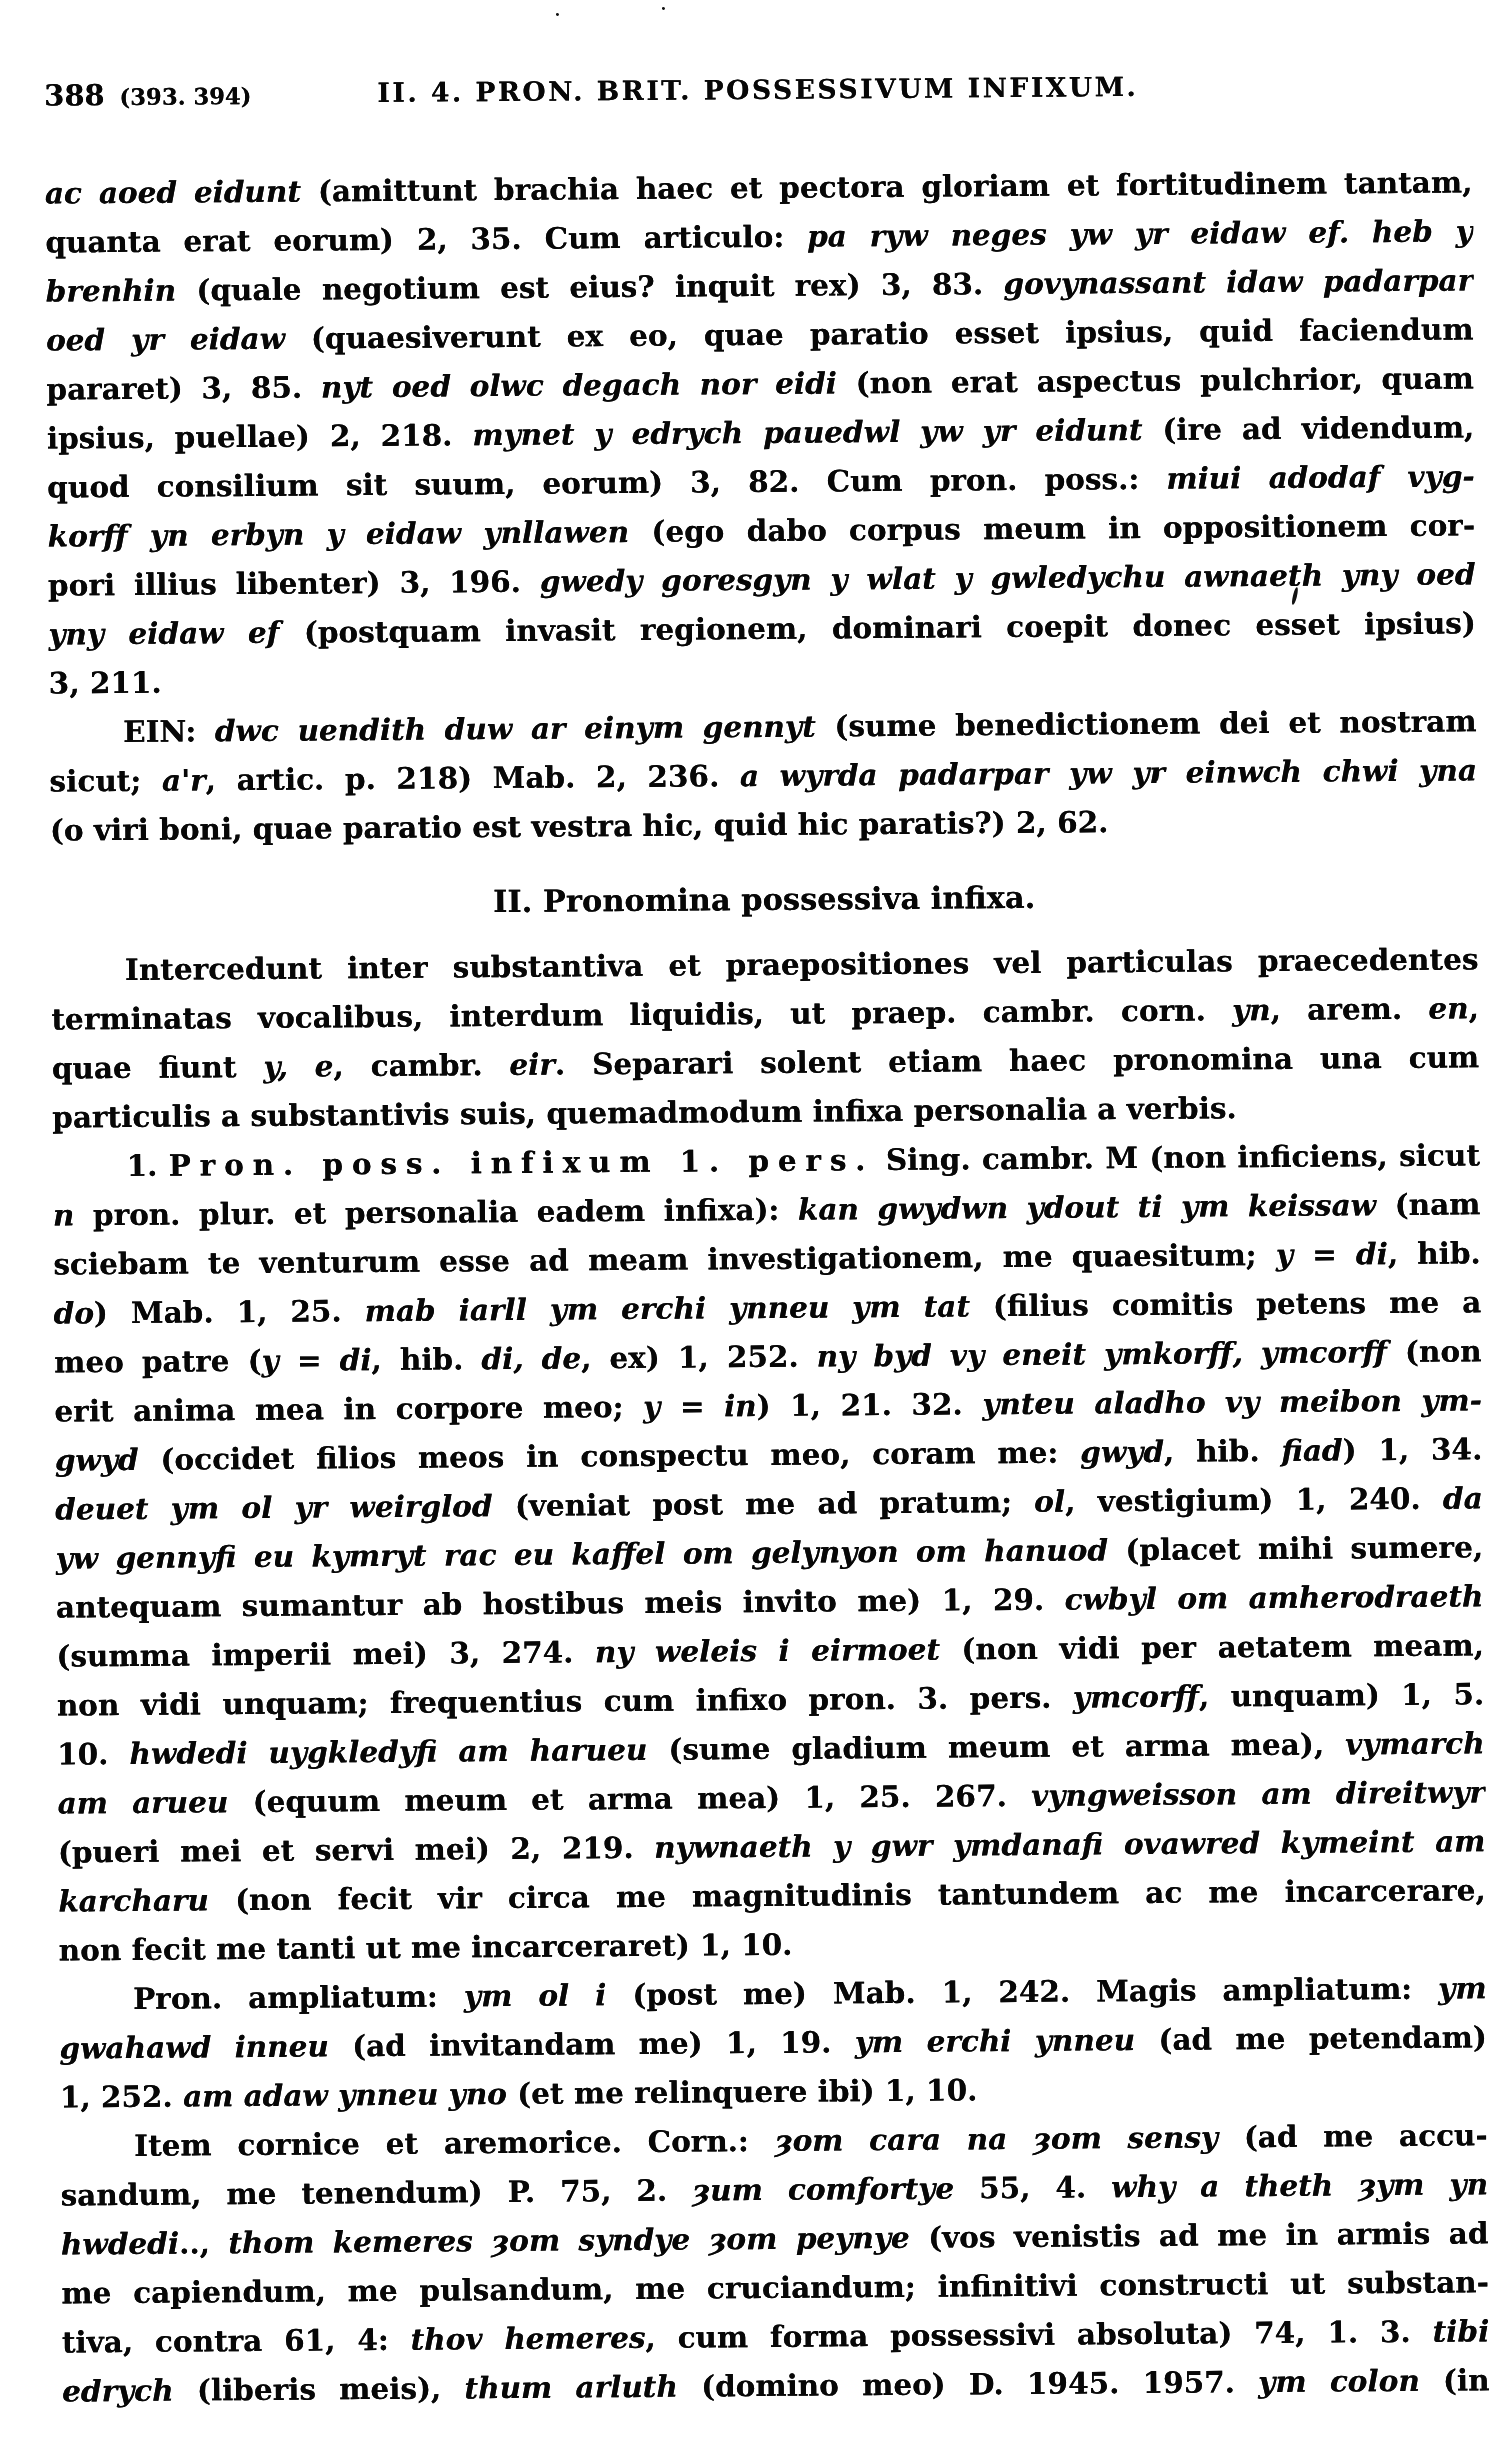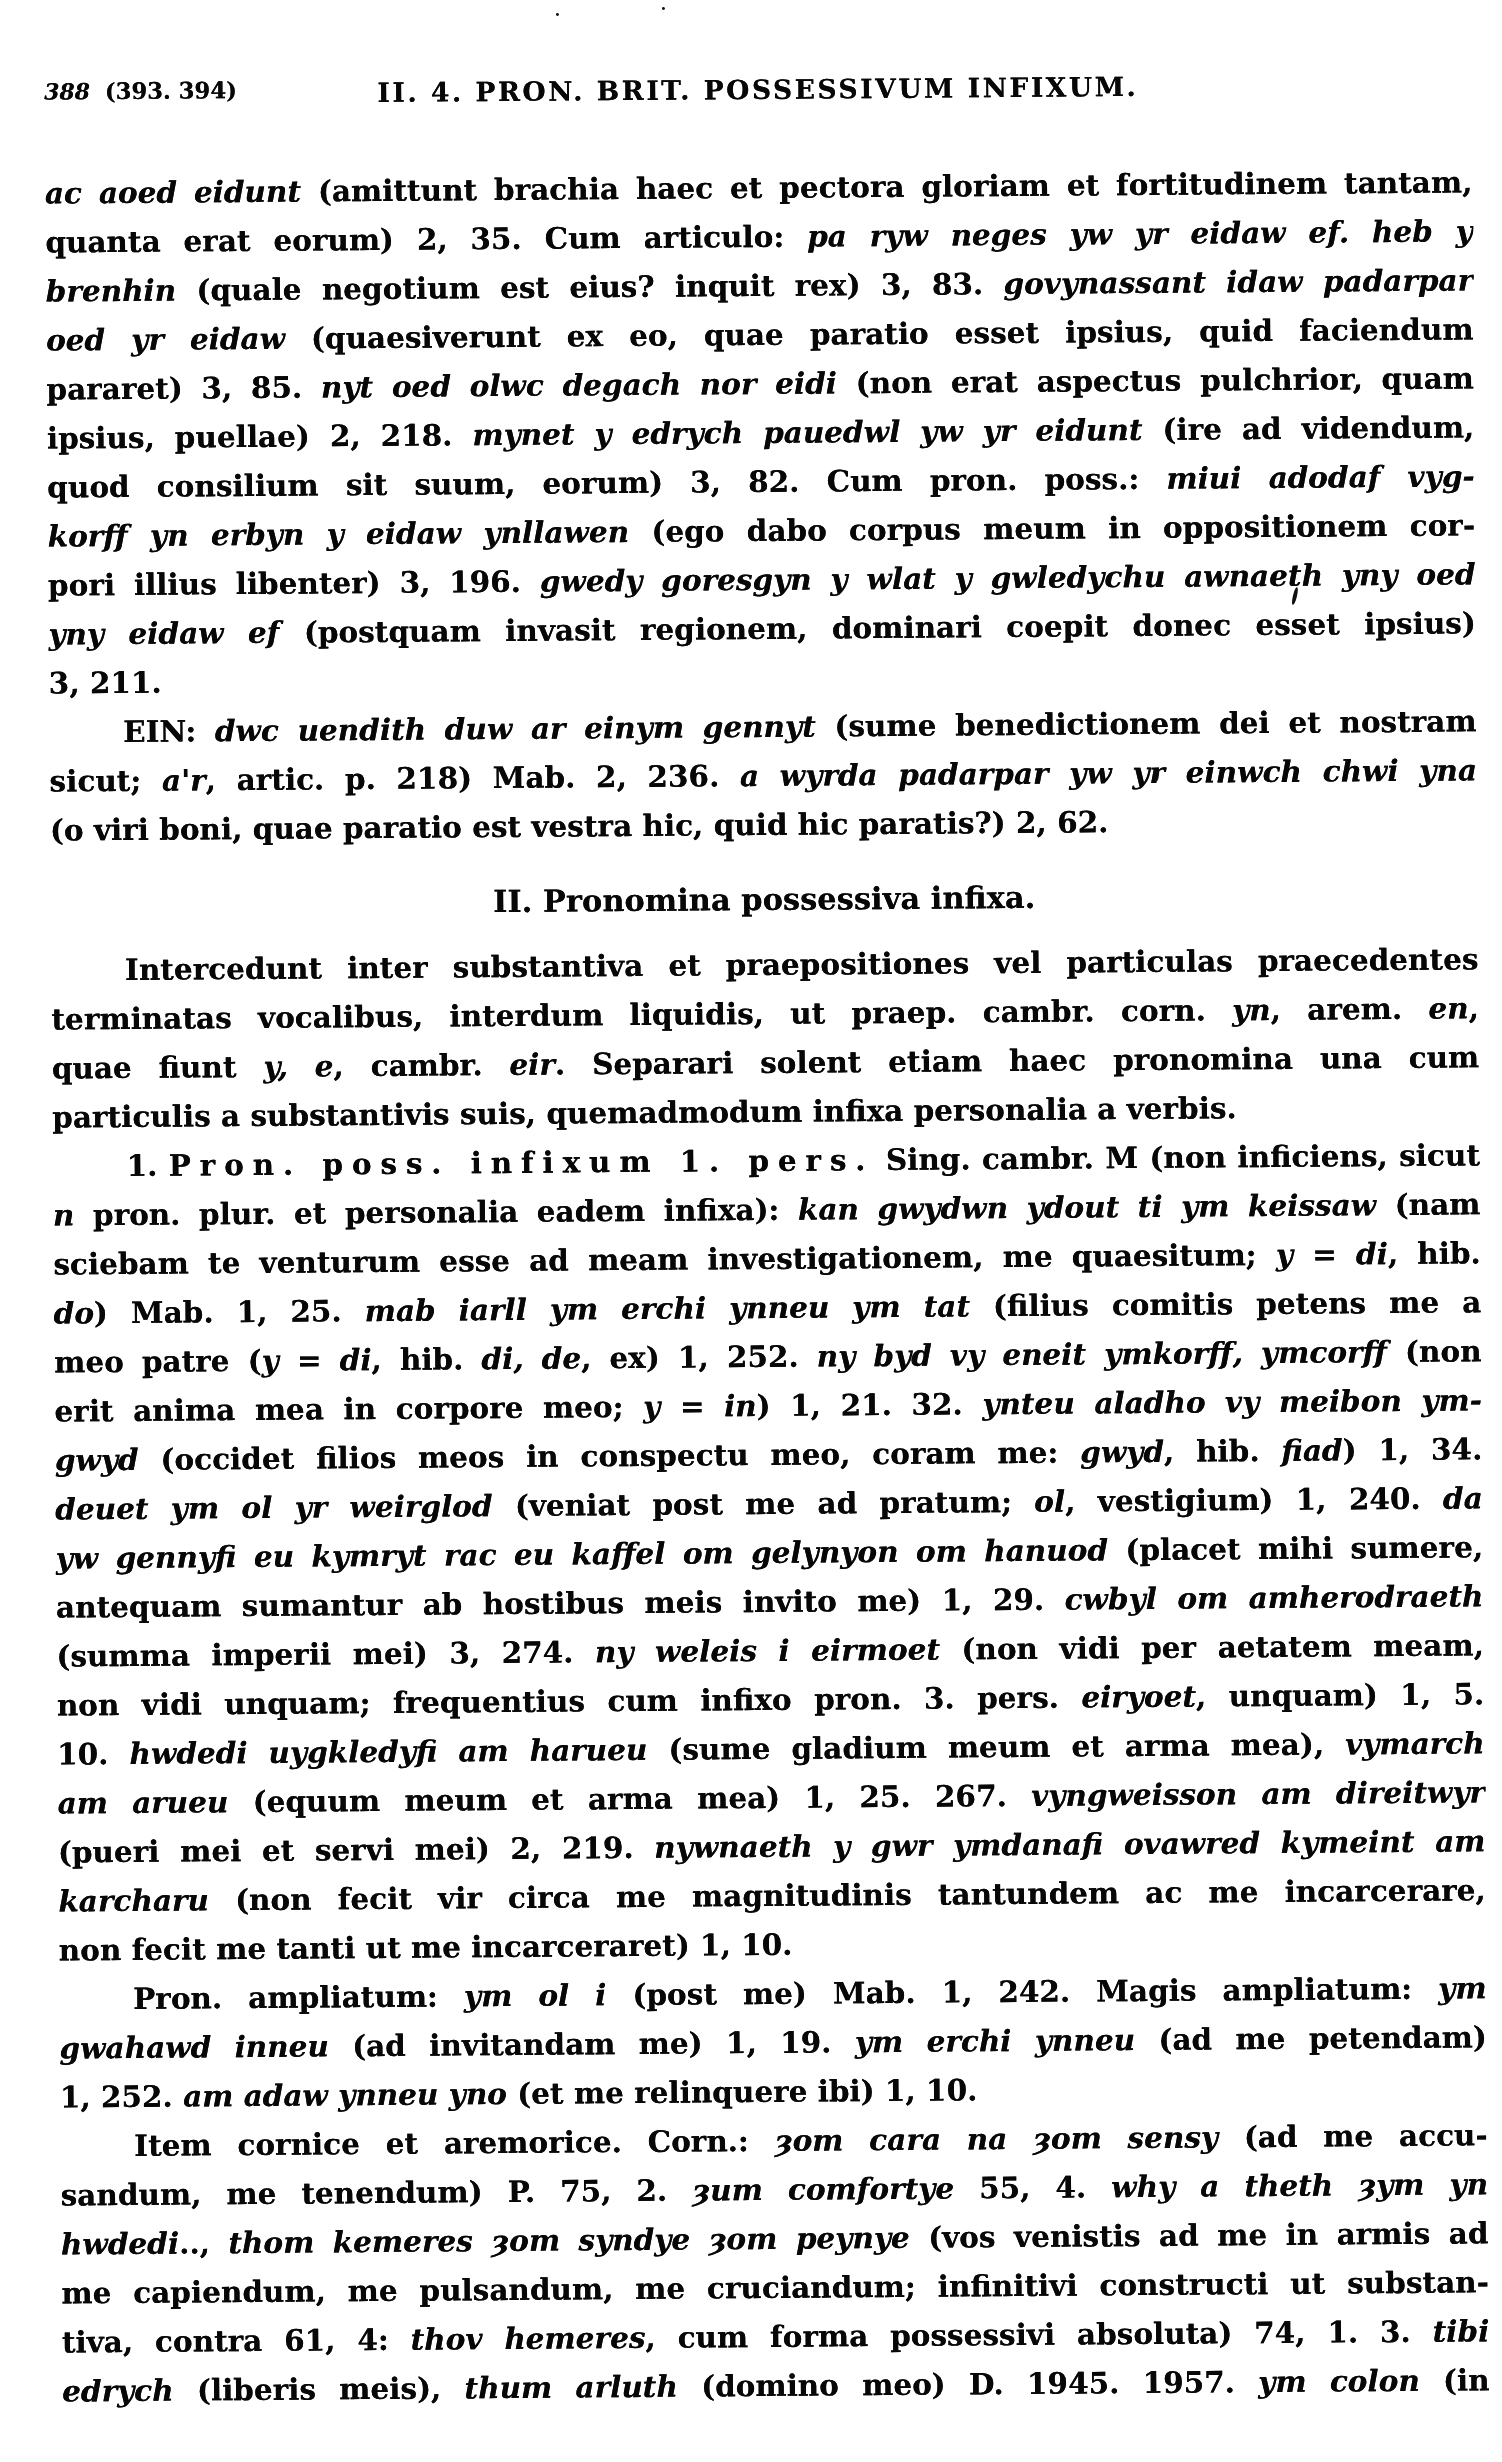--- a/index.html
+++ b/index.html
@@ -16,21 +16,21 @@
   }
   .tilt{
     position:absolute;
     left:44px;top:73px;right:30.5px;
     transform:rotate(-0.45deg);
     transform-origin:714px 0;
     text-shadow:0 0 0.5px rgba(0,0,0,0.85);
   }
   .page-header{position:relative;height:49px;}
   .header-left{position:absolute;left:0;top:0;white-space:nowrap;}
-  .pn{font-size:22px;font-style:italic;}
+  .pn{font-size:29px;}
   .folio{font-size:22.7px;margin-left:14.8px;}
   .running-title{
     position:absolute;left:0;right:0;top:1px;
     text-align:center;
     font-size:26.6px;
     letter-spacing:2.5px;
     white-space:nowrap;
   }
   .page-body{margin-top:41px;}
   .line{
@@ -101,21 +101,21 @@
         <div class="line just"><span class="it">n</span><span> pron. plur. et personalia eadem infixa): </span><span class="it">kan gwydwn ydout ti ym keissaw</span><span> (nam</span></div>
         <div class="line just"><span>sciebam te venturum esse ad meam investigationem, me quaesitum; </span><span class="it">y</span><span> = </span><span class="it">di</span><span>, hib.</span></div>
         <div class="line just"><span class="it">do</span><span>) Mab. 1, 25. </span><span class="it">mab iarll ym erchi ynneu ym tat</span><span> (filius comitis petens me a</span></div>
         <div class="line just"><span>meo patre (</span><span class="it">y</span><span> = </span><span class="it">di</span><span>, hib. </span><span class="it">di, de</span><span>, ex) 1, 252. </span><span class="it">ny byd vy eneit ymkorff, ymcorff</span><span> (non</span></div>
         <div class="line just"><span>erit anima mea in corpore meo; </span><span class="it">y</span><span> = </span><span class="it">in</span><span>) 1, 21. 32. </span><span class="it">ynteu aladho vy meibon ym-</span></div>
         <div class="line just"><span class="it">gwyd</span><span> (occidet filios meos in conspectu meo, coram me: </span><span class="it">gwyd</span><span>, hib. </span><span class="it">fiad</span><span>) 1, 34.</span></div>
         <div class="line just"><span class="it">deuet ym ol yr weirglod</span><span> (veniat post me ad pratum; </span><span class="it">ol</span><span>, vestigium) 1, 240. </span><span class="it">da</span></div>
         <div class="line just"><span class="it">yw gennyfi eu kymryt rac eu kaffel om gelynyon om hanuod</span><span> (placet mihi sumere,</span></div>
         <div class="line just"><span>antequam sumantur ab hostibus meis invito me) 1, 29. </span><span class="it">cwbyl om amherodraeth</span></div>
         <div class="line just"><span>(summa imperii mei) 3, 274. </span><span class="it">ny weleis i eirmoet</span><span> (non vidi per aetatem meam,</span></div>
-        <div class="line just"><span>non vidi unquam; frequentius cum infixo pron. 3. pers. </span><span class="it">eiryoet</span><span>, unquam) 1, 5.</span></div>
+        <div class="line just"><span>non vidi unquam; frequentius cum infixo pron. 3. pers. </span><span class="it">ymcorff</span><span>, unquam) 1, 5.</span></div>
         <div class="line just"><span>10. </span><span class="it">hwdedi uygkledyfi am harueu</span><span> (sume gladium meum et arma mea), </span><span class="it">vymarch</span></div>
         <div class="line just"><span class="it">am arueu</span><span> (equum meum et arma mea) 1, 25. 267. </span><span class="it">vyngweisson am direitwyr</span></div>
         <div class="line just"><span>(pueri mei et servi mei) 2, 219. </span><span class="it">nywnaeth y gwr ymdanafi ovawred kymeint am</span></div>
         <div class="line just"><span class="it">karcharu</span><span> (non fecit vir circa me magnitudinis tantundem ac me incarcerare,</span></div>
         <div class="line"><span>non fecit me tanti ut me incarceraret) 1, 10.</span></div>
         <div class="line just indent"><span>Pron. ampliatum: </span><span class="it">ym ol i</span><span> (post me) Mab. 1, 242. Magis ampliatum: </span><span class="it">ym</span></div>
         <div class="line just"><span class="it">gwahawd inneu</span><span> (ad invitandam me) 1, 19. </span><span class="it">ym erchi ynneu</span><span> (ad me petendam)</span></div>
         <div class="line"><span>1, 252. </span><span class="it">am adaw ynneu yno</span><span> (et me relinquere ibi) 1, 10.</span></div>
         <div class="line just indent"><span>Item cornice et aremorice. Corn.: </span><span class="it">ȝom cara na ȝom sensy</span><span> (ad me accu-</span></div>
         <div class="line just"><span>sandum, me tenendum) P. 75, 2. </span><span class="it">ȝum comfortye</span><span> 55, 4. </span><span class="it">why a theth ȝym yn</span></div>

